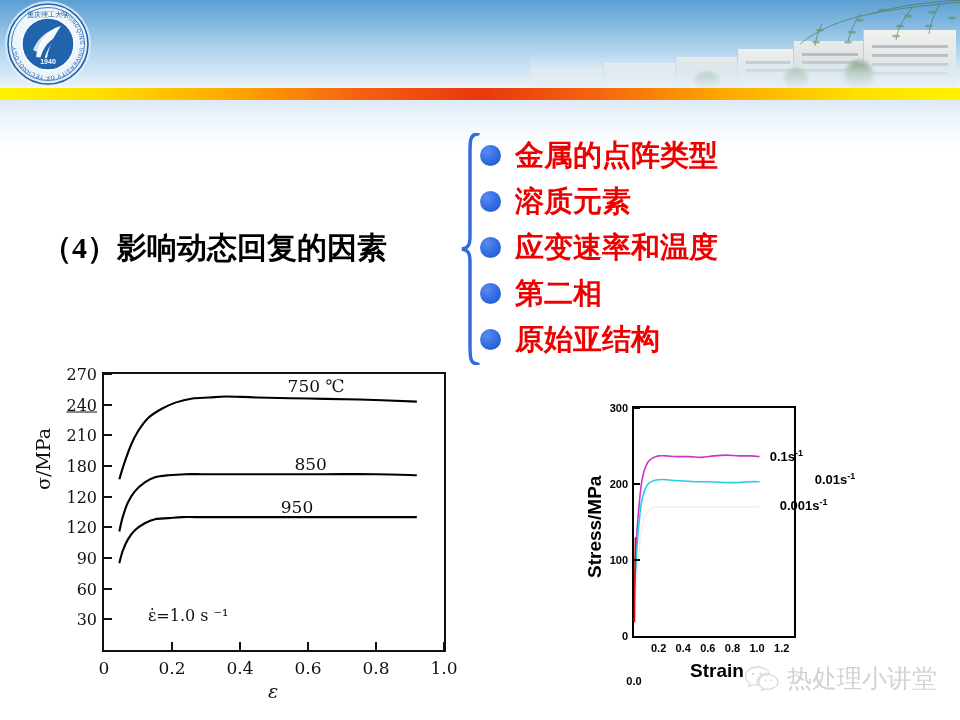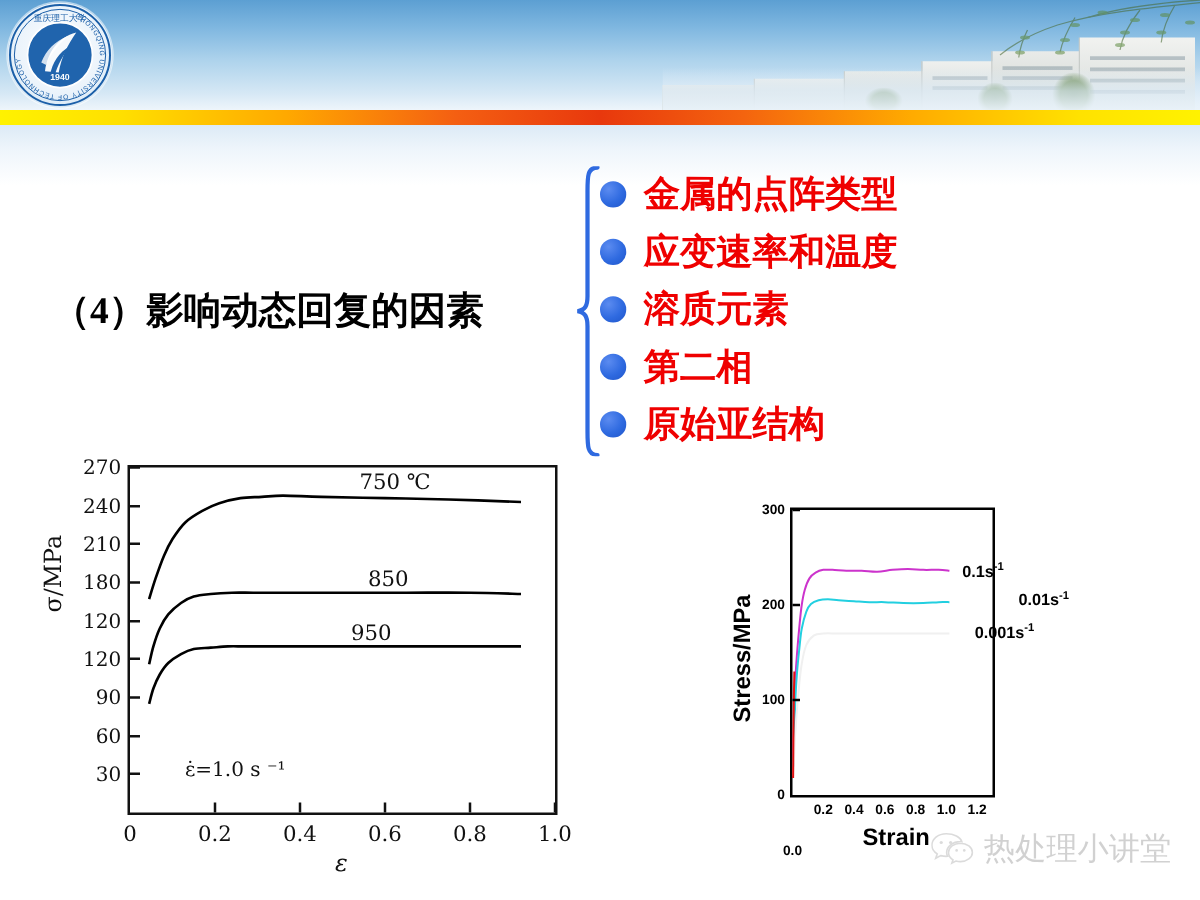--- a/index.html
+++ b/index.html
@@ -246,25 +246,25 @@
   <path d="M18 1 C10 1 10 8 10 20 L10 104 C10 112 8 115 2 116 C8 117 10 120 10 128 L10 212 C10 224 10 231 18 231" fill="none" stroke="#2f6ae0" stroke-width="3.4" stroke-linecap="round"></path>
 </svg>
 
 <div id="bullets">
   <div class="bullet-row">
     <span class="dot"></span>
     <span class="bullet-text">金属的点阵类型</span>
   </div>
   <div class="bullet-row">
     <span class="dot"></span>
+    <span class="bullet-text">溶质元素</span>
+  </div>
+  <div class="bullet-row">
+    <span class="dot"></span>
     <span class="bullet-text">应变速率和温度</span>
-  </div>
-  <div class="bullet-row">
-    <span class="dot"></span>
-    <span class="bullet-text">溶质元素</span>
   </div>
   <div class="bullet-row">
     <span class="dot"></span>
     <span class="bullet-text">第二相</span>
   </div>
   <div class="bullet-row">
     <span class="dot"></span>
     <span class="bullet-text">原始亚结构</span>
   </div>
 </div>
@@ -287,21 +287,21 @@
         <div class="ytick" style="top: 66.6667%;">90</div>
         <div class="ytickmark" style="top: 66.6667%;"></div>
         <div class="ytick" style="top: 55.5556%;">120</div>
         <div class="ytickmark" style="top: 55.5556%;"></div>
         <div class="ytick" style="top: 44.4444%;">120</div>
         <div class="ytickmark" style="top: 44.4444%;"></div>
         <div class="ytick" style="top: 33.3333%; text-align: center;">180</div>
         <div class="ytickmark" style="top: 33.3333%;"></div>
         <div class="ytick" style="top: 22.2222%;">210</div>
         <div class="ytickmark" style="top: 22.2222%;"></div>
-        <div class="ytick" style="top: 11.1111%;">240</div>
+        <div class="ytick" style="top: 11.1111%; text-decoration: underline;">240</div>
         <div class="ytickmark" style="top: 11.1111%;"></div>
         <div class="ytick" style="top: 0%;">270</div>
         <div class="ytickmark" style="top: 0%;"></div>
       </div>
     <div id="left-xticks">
         <div class="xtick" style="left: 0%;">0</div>
         <div class="xtick" style="left: 20%;">0.2</div>
         <div class="xtickmark" style="left: 20%;"></div>
         <div class="xtick" style="left: 40%;">0.4</div>
         <div class="xtickmark" style="left: 40%;"></div>

